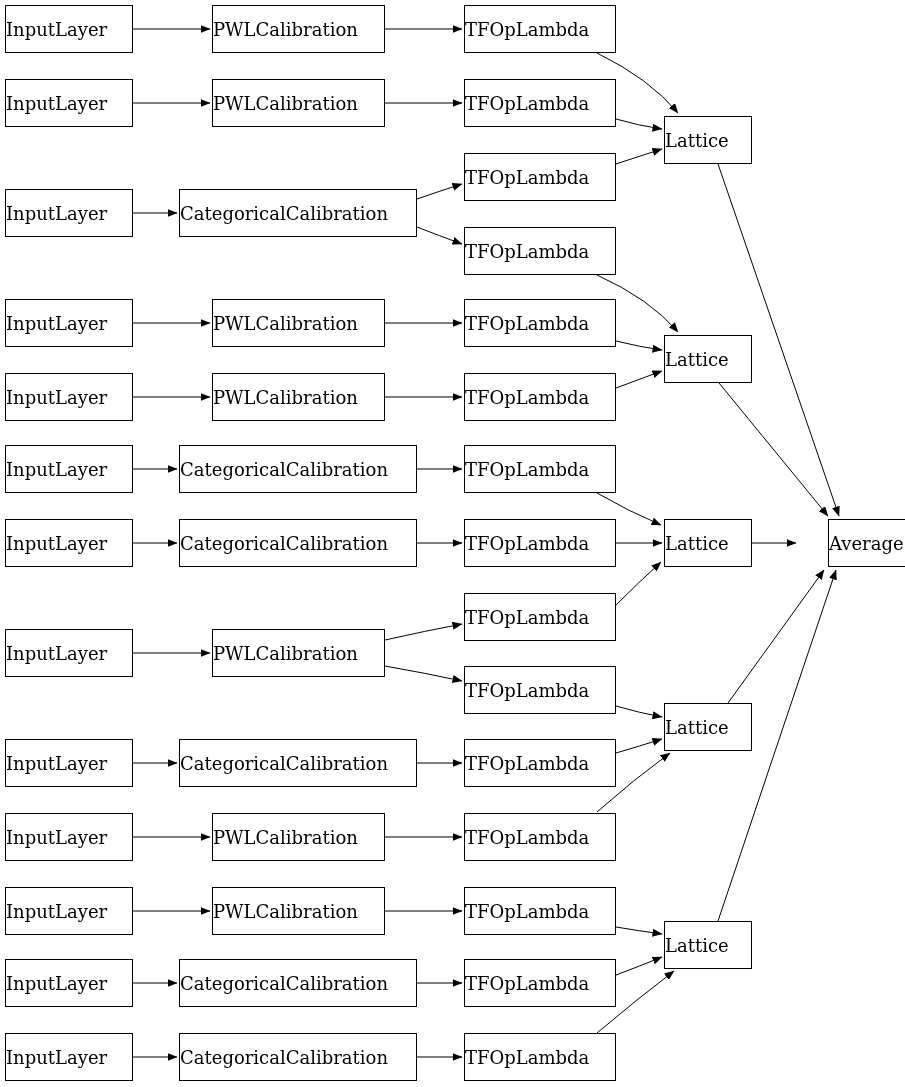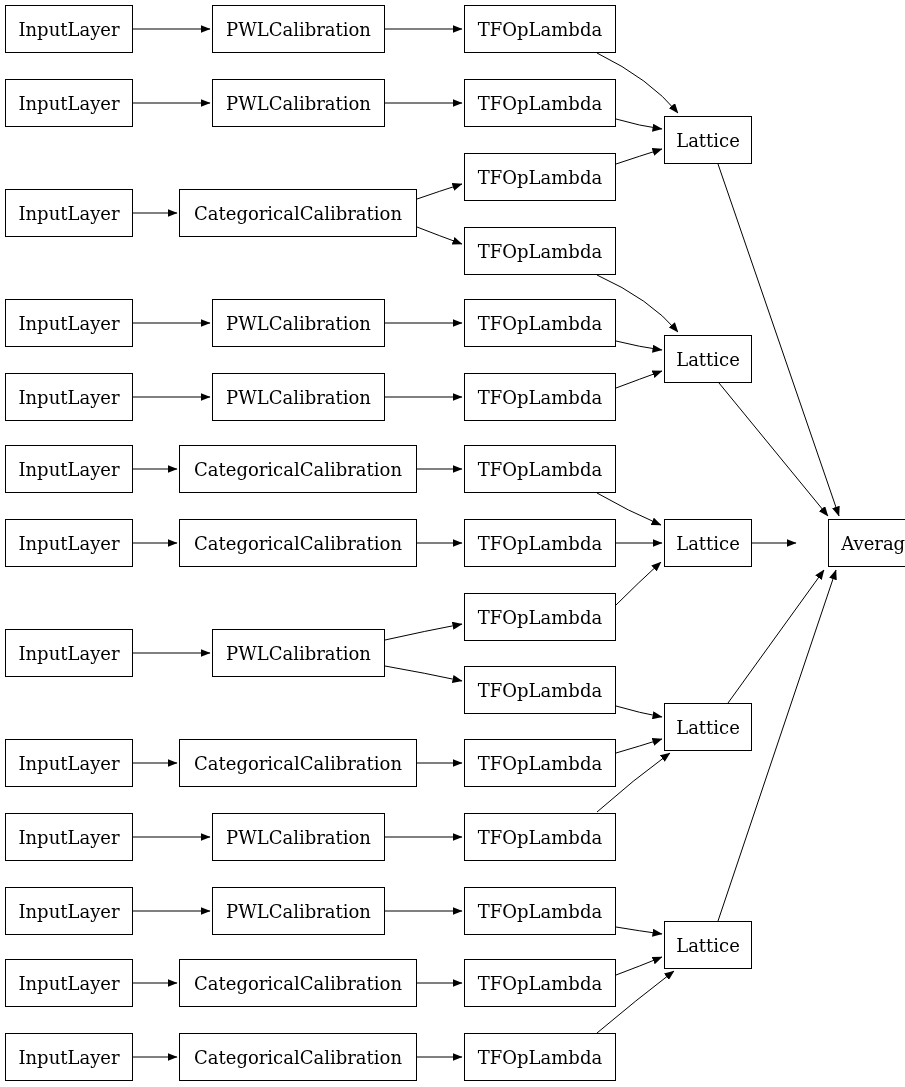--- a/index.html
+++ b/index.html
@@ -15,21 +15,20 @@
     left: 0; top: 0;
     width: 905px; height: 1087px;
   }
   .node {
     position: absolute;
     box-sizing: border-box;
     background: #ffffff;
     border: 1px solid #000000;
     display: flex;
     align-items: center;
-    justify-content: center;
     font-size: 18px;
     color: #000000;
     white-space: nowrap;
     overflow: hidden;
   }
   .node span { display: inline-block; line-height: 1; padding-top: 1px; }
   .edge { stroke: #000000; stroke-width: 1; fill: none; }
 </style>
 </head>
 <body>

